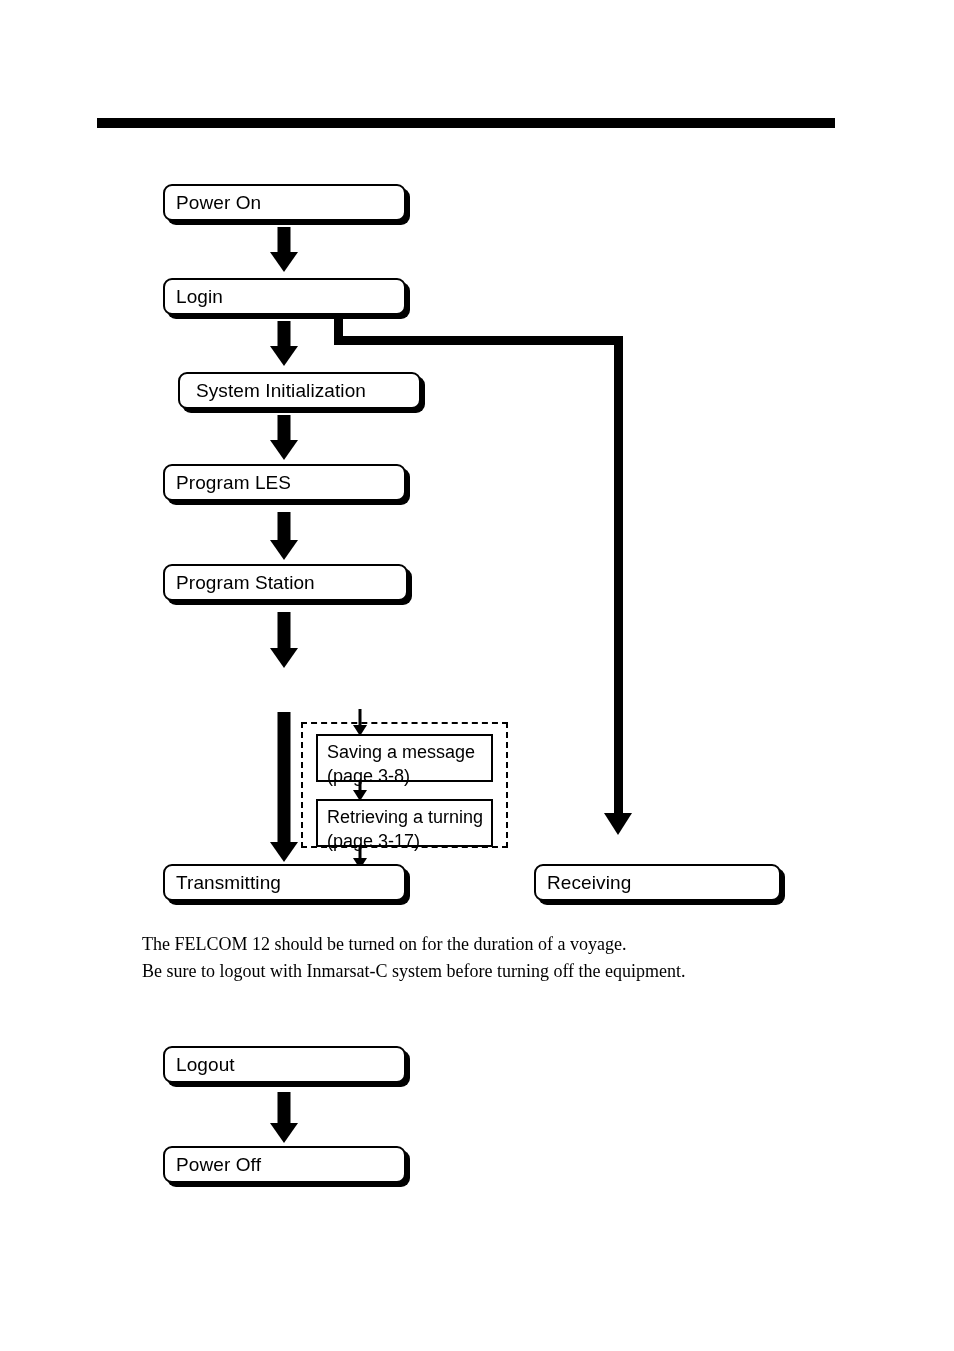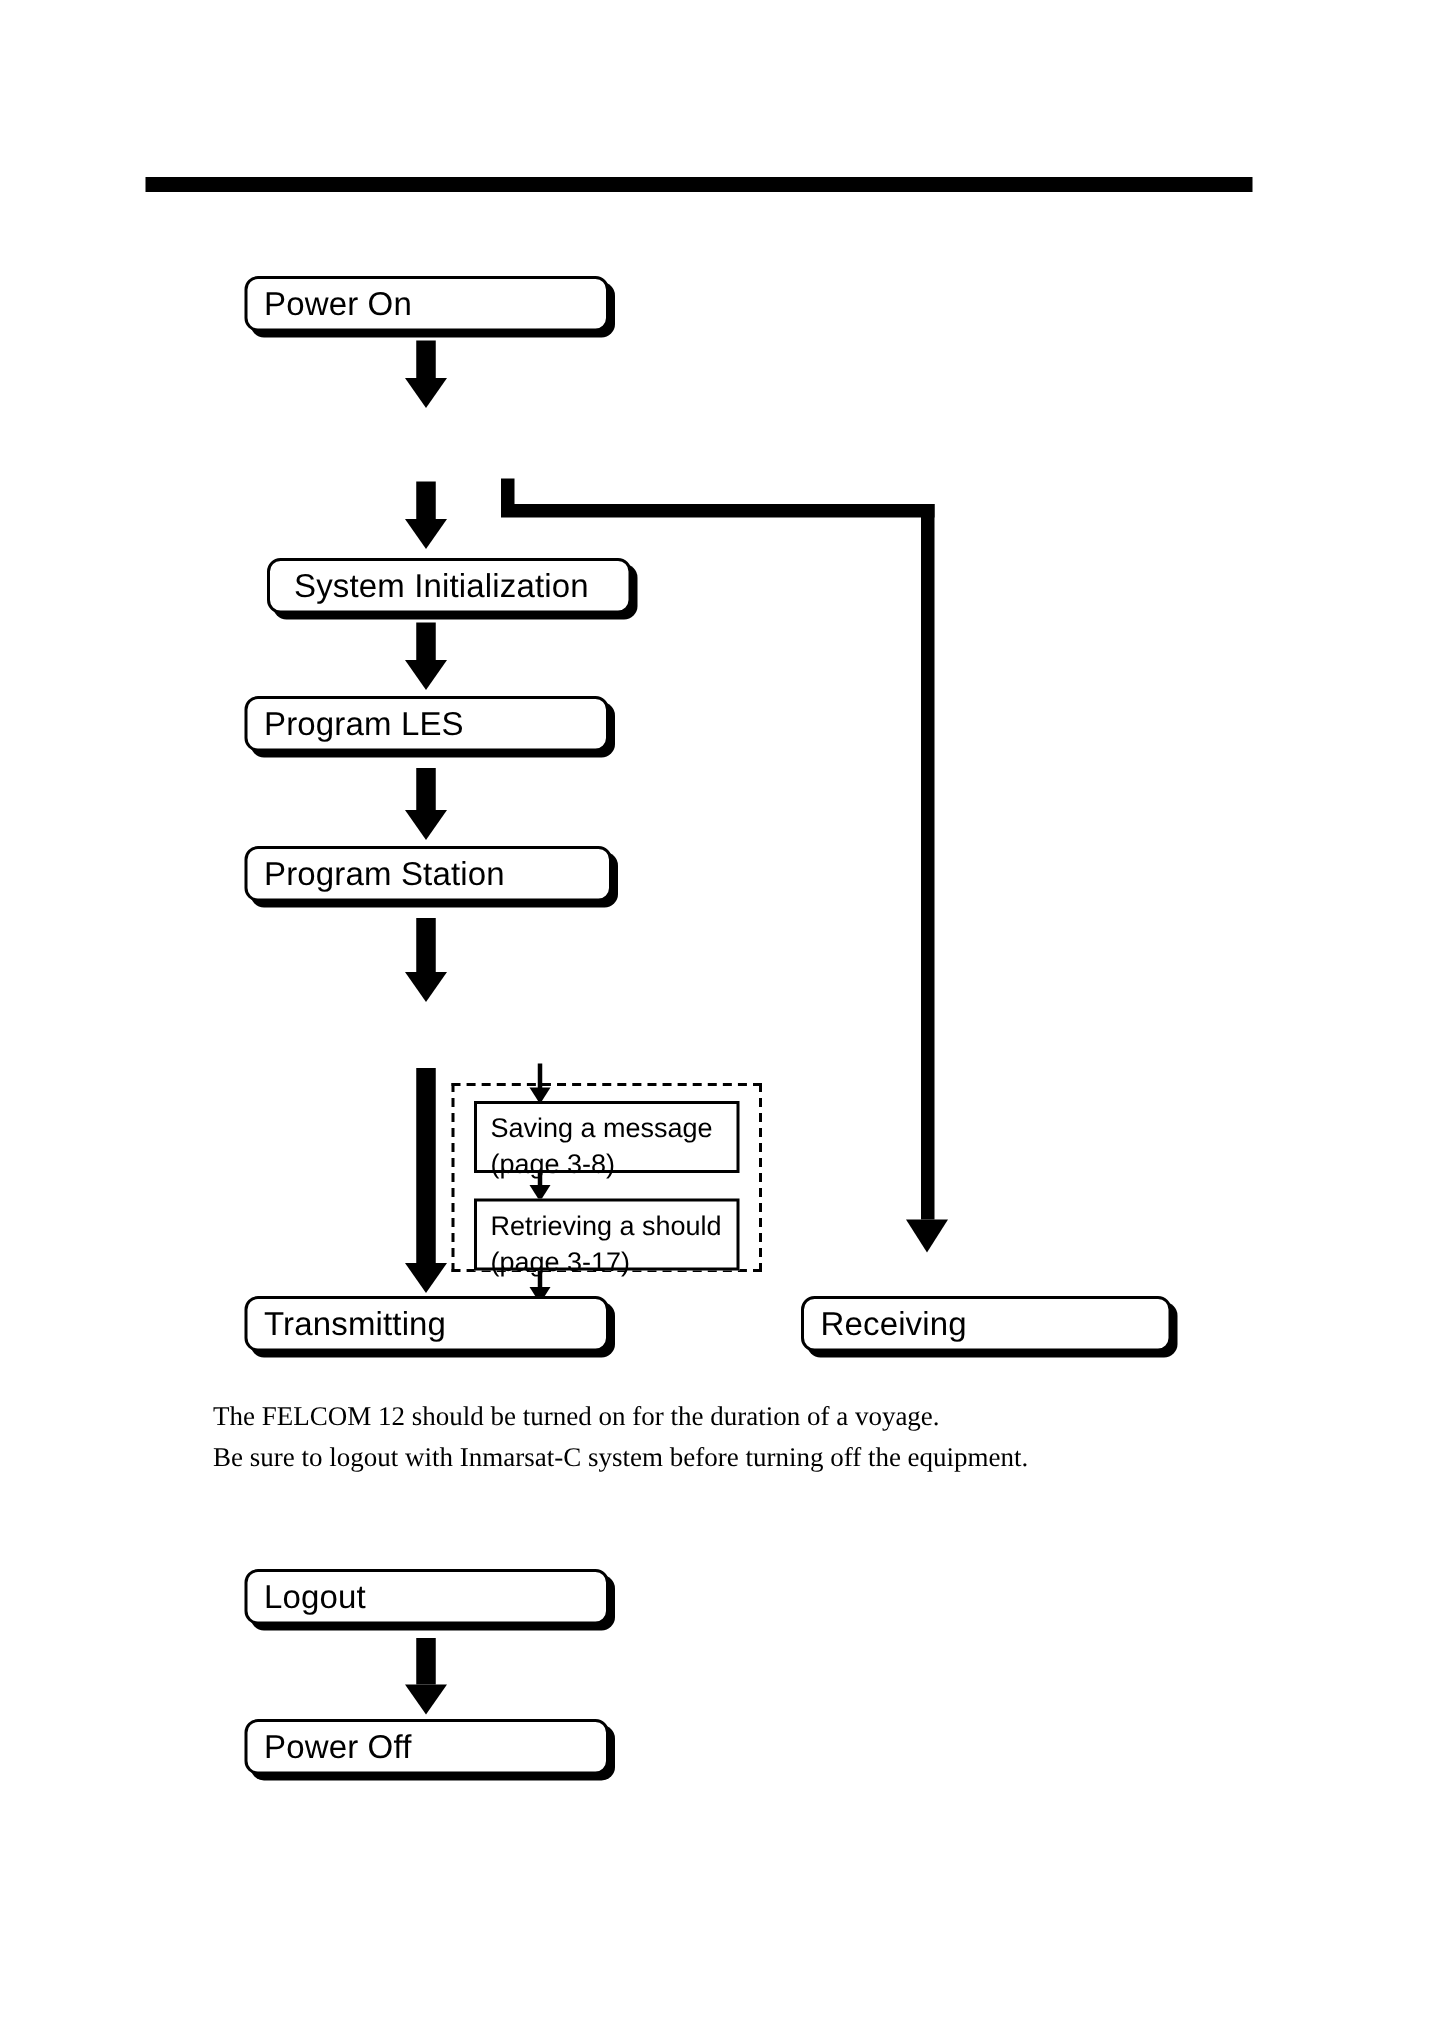--- a/index.html
+++ b/index.html
@@ -38,21 +38,21 @@
   
   .node {
     position: absolute;
     border: 2px solid #000000;
     border-radius: 9px;
     background: #ffffff;
     box-shadow: 4px 4px 0 0 #000000;
     display: flex;
     align-items: center;
     padding-left: 11px;
-    font-size: 22px;
+    font-size: 19px;
     color: #000000;
     letter-spacing: 0.1px;
     white-space: nowrap;
   }
   .node-label { line-height: 1; }
 
   
   .subnode {
     position: absolute;
     border: 2px solid #000000;
@@ -150,20 +150,23 @@
 
   <div class="node" style="left:163px; top:184px; width:243px; height:37px;">
     <span class="node-label">Power On</span>
   </div>
 
   <div class="arrow-thick" style="left:269px; top:227px; width:30px; height:45px;">
     <div class="shaft" style="height:25px;"></div>
     <div class="head"></div>
   </div>
 
+  <div class="node" style="left:163px; top:278px; width:243px; height:37px;">
+    <span class="node-label">Login</span>
+  </div>
 
   <div class="arrow-thick" style="left:269px; top:321px; width:30px; height:45px;">
     <div class="shaft" style="height:25px;"></div>
     <div class="head"></div>
   </div>
 
   <div class="seg" style="left:334px; top:319px; width:9px; height:17px;"></div>
   <div class="seg" style="left:334px; top:336px; width:289px; height:9px;"></div>
   <div class="seg" style="left:614px; top:336px; width:9px; height:477px;"></div>
   <div class="branch-head" style="left:604px; top:813px;"></div>
@@ -212,21 +215,21 @@
     <div>Saving a message</div>
     <div>(page 3-8)</div>
   </div>
 
   <div class="arrow-thin" style="left:352px; top:782px; width:16px; height:19px;">
     <div class="shaft" style="height:9px;"></div>
     <div class="head"></div>
   </div>
 
   <div class="subnode" style="left:316px; top:799px; width:177px; height:48px;">
-    <div>Retrieving a should</div>
+    <div>Retrieving a turning</div>
     <div>(page 3-17)</div>
   </div>
 
   <div class="arrow-thin" style="left:352px; top:847px; width:16px; height:22px;">
     <div class="shaft" style="height:12px;"></div>
     <div class="head"></div>
   </div>
 
   <div class="node" style="left:163px; top:864px; width:243px; height:37px;">
     <span class="node-label">Transmitting</span>

